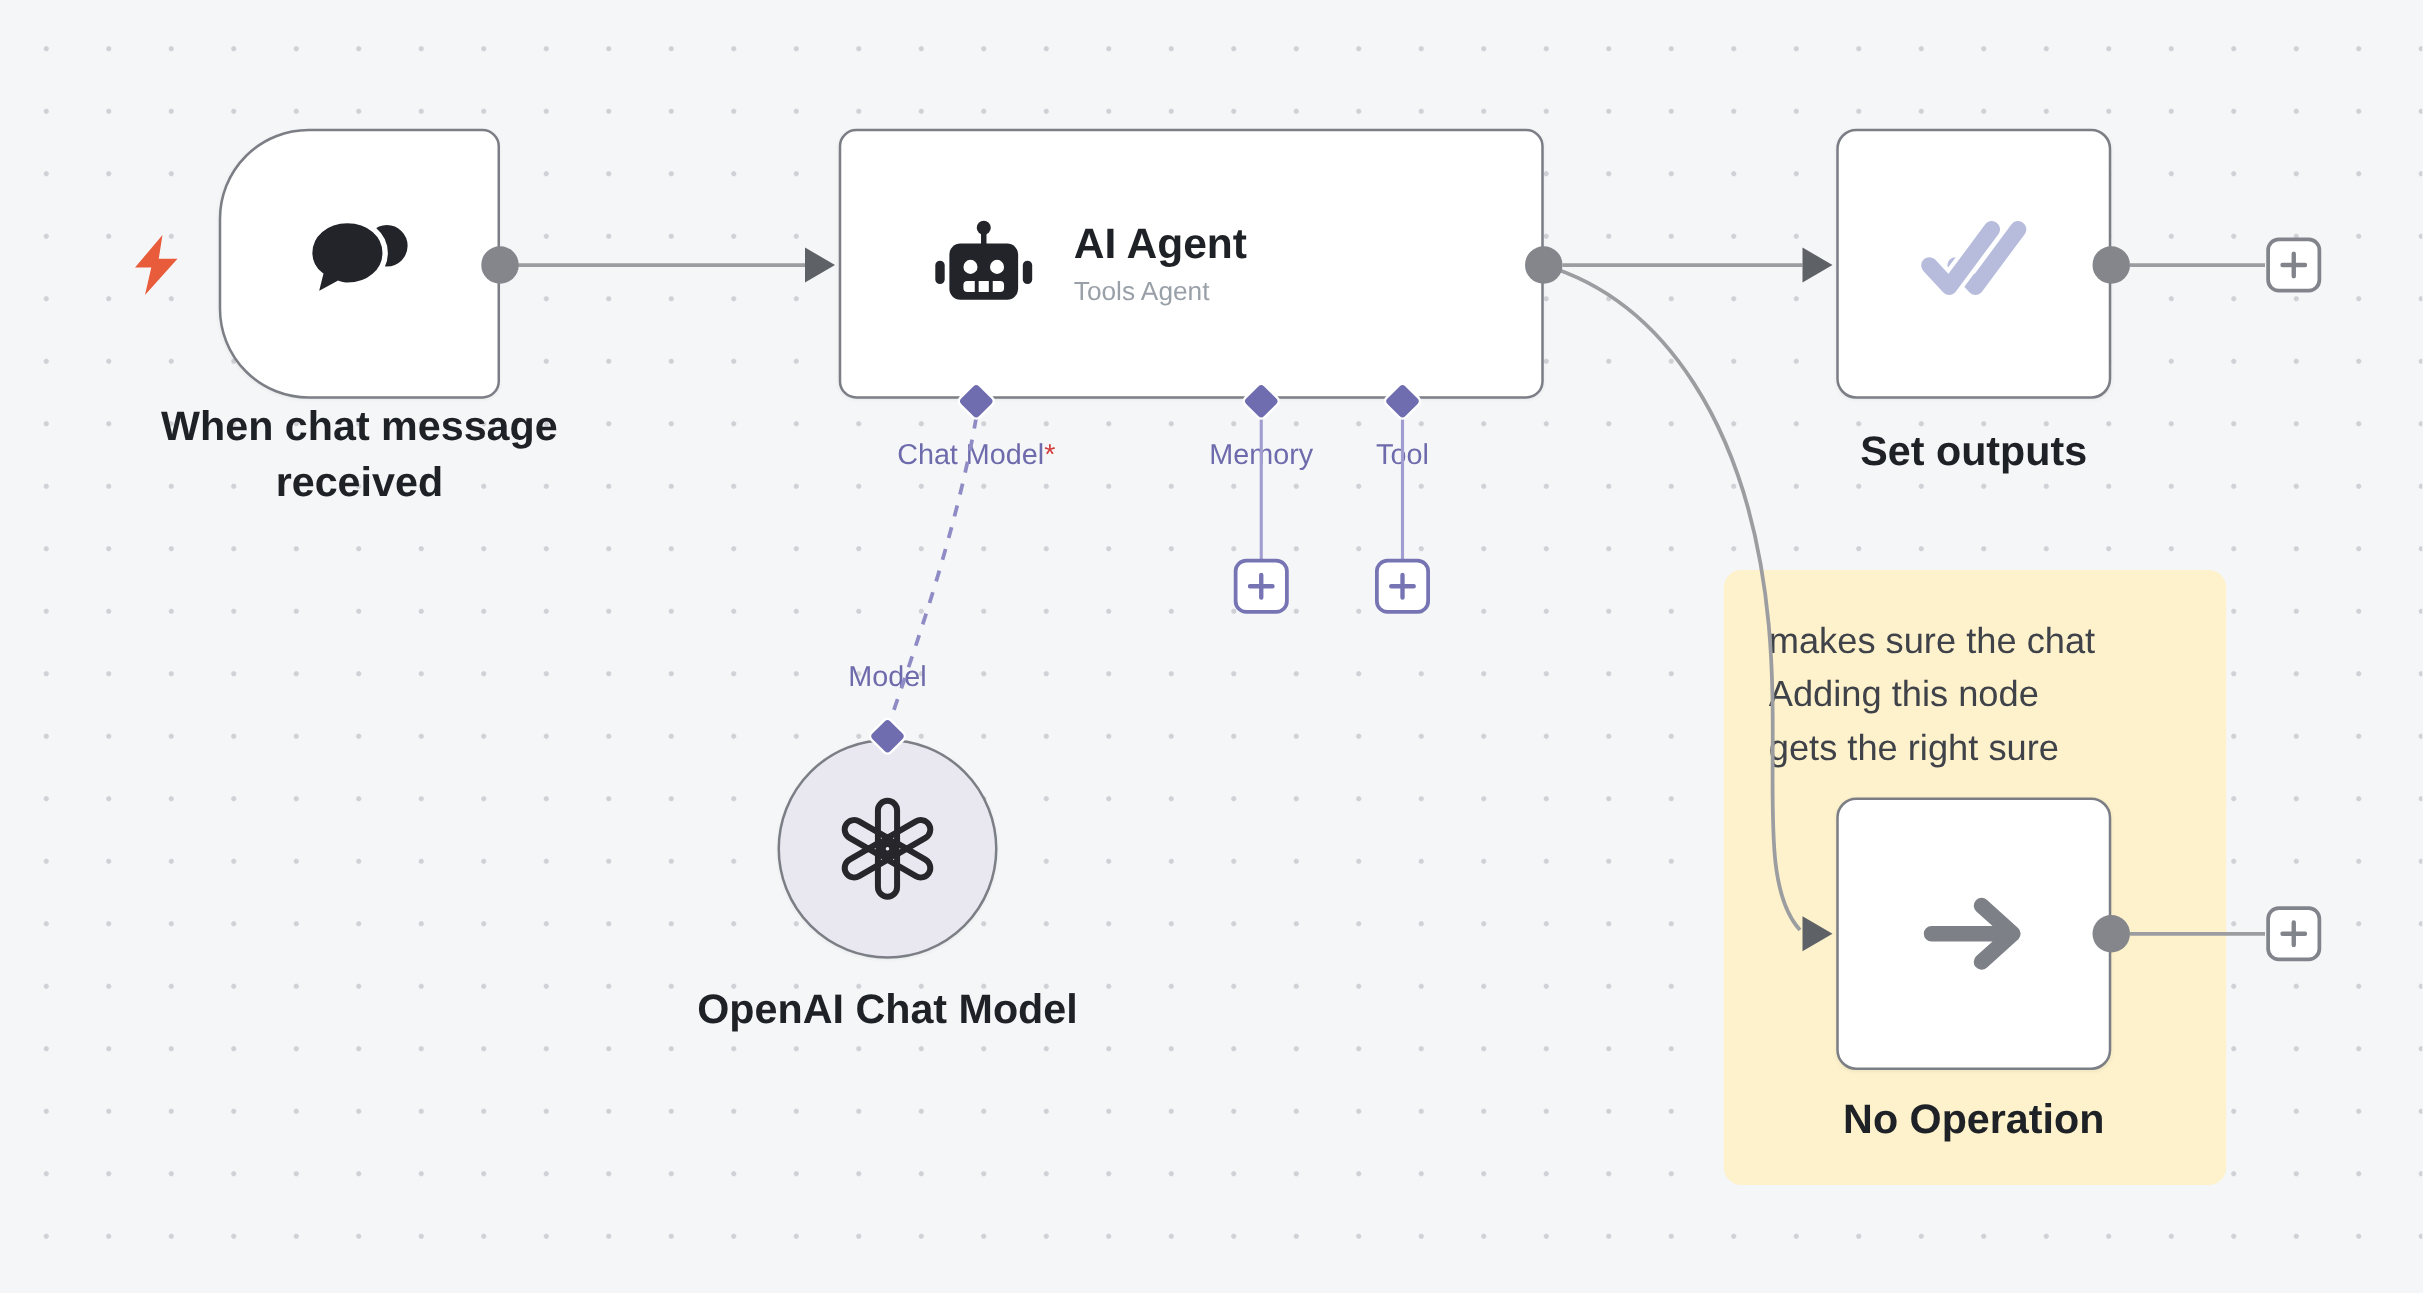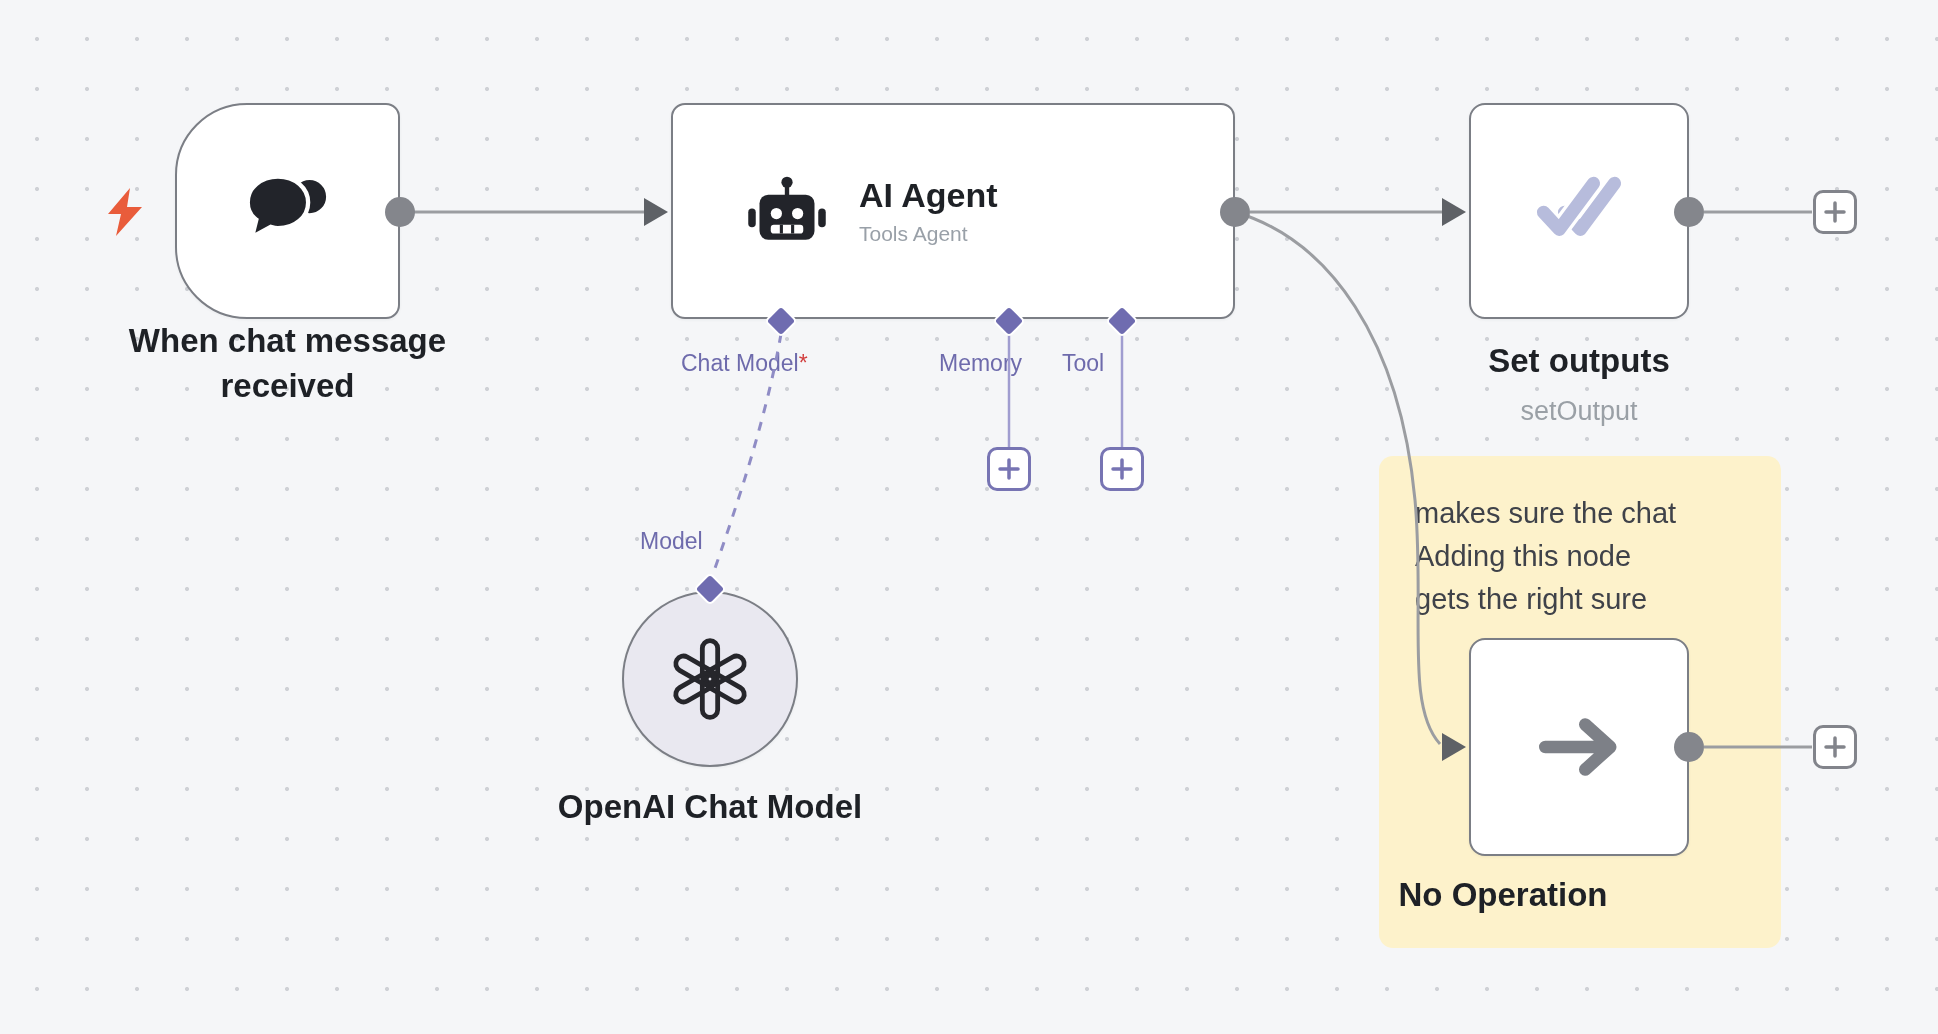--- a/index.html
+++ b/index.html
@@ -54,33 +54,33 @@
 
   .agent-text { display: flex; flex-direction: column; gap: 7px; }
   .agent-title { font-size: 34px; font-weight: 700; color: #1e2126; }
   .agent-subtitle { font-size: 21px; color: #99a0a8; }
 
   
   .node-label { text-align: center; color: #1e2126; font-weight: 600; font-size: 33px; line-height: 45px; }
   .label-trigger { left: 97px; top: 318px; width: 381px; }
   .label-setoutputs { left: 1429px; top: 338px; width: 300px; }
   .label-openai { left: 510px; top: 784px; width: 400px; }
-  .label-noop { left: 1353px; top: 872px; width: 300px; }
+  .label-noop { left: 1429px; top: 872px; width: 300px; }
   .node-sublabel { font-weight: 400; font-size: 27px; color: #9aa0a6; margin-top: 6px; }
 
   
   .diamond {
     width: 24px; height: 24px;
     background: #6f6cb0;
     border: 2px solid #ffffff;
     border-radius: 5px;
     transform: rotate(45deg);
   }
   .port-label {
-    font-size: 23px; color: #6e6bac; text-align: left;
+    font-size: 23px; color: #6e6bac; text-align: center;
   }
   .required-mark { color: #d23f3f; }
 
   
   .plus-btn {
     width: 44px; height: 44px;
     background: #ffffff;
     border-radius: 10px;
     display: flex; align-items: center; justify-content: center;
   }
@@ -145,21 +145,20 @@
 
   <div class="node node-setoutputs">
     <svg width="92" height="78" viewBox="0 0 70 58">
       <path d="M24 30 L36 43 L62 8" fill="none" stroke="#b7bcdc" stroke-width="10" stroke-linecap="round" stroke-linejoin="round"></path>
       <path d="M8 30 L20 43 L46 8" fill="none" stroke="#ffffff" stroke-width="15" stroke-linecap="round" stroke-linejoin="round"></path>
       <path d="M8 30 L20 43 L46 8" fill="none" stroke="#b7bcdc" stroke-width="10" stroke-linecap="round" stroke-linejoin="round"></path>
     </svg>
   </div>
   <div class="node-label label-setoutputs">
     <div>Set outputs</div>
-    <div class="node-sublabel">setOutput</div>
   </div>
 
   <div class="node node-noop">
     <svg width="88" height="70" viewBox="0 0 70 56">
       <path d="M8 28 H56 M40 10 L60 28 L40 46" fill="none" stroke="#7d8087" stroke-width="10" stroke-linecap="round" stroke-linejoin="round"></path>
     </svg>
   </div>
   <div class="node-label label-noop">No Operation</div>
 
   <div class="node node-openai">

